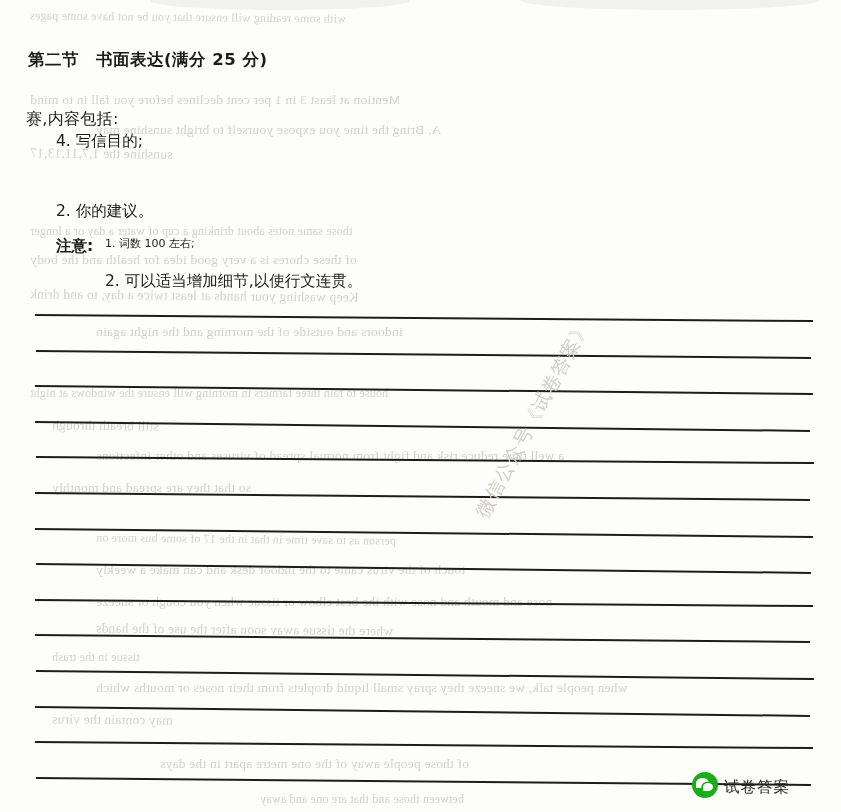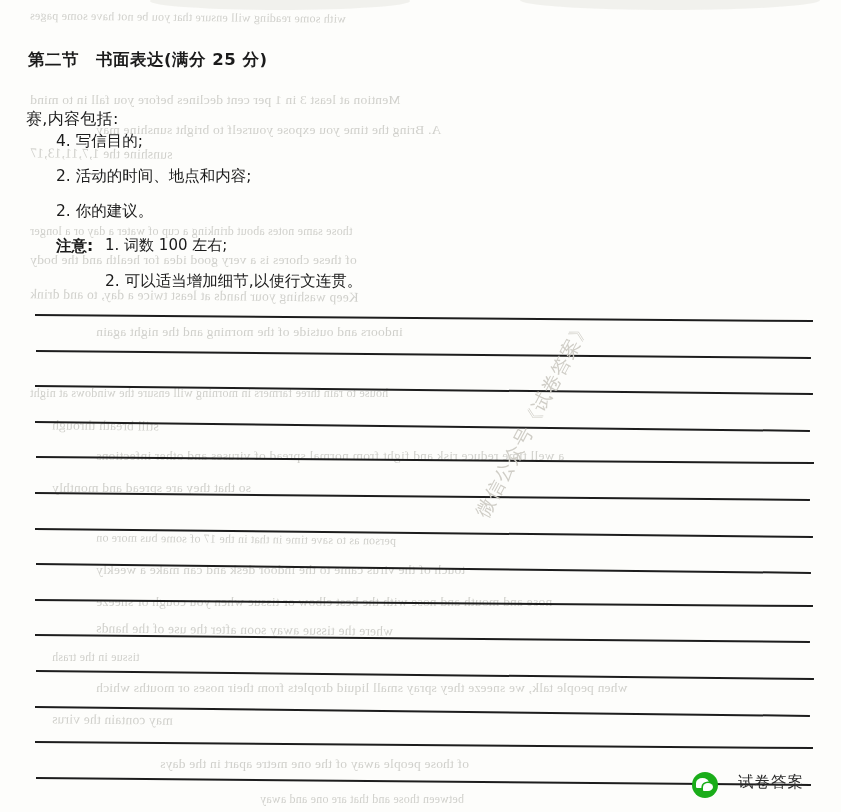--- a/index.html
+++ b/index.html
@@ -58,21 +58,21 @@
   #prompt-2 {
     left: 26px;
     top: 109px;
     font-size: 16px;
     letter-spacing: 0.3px;
   }
   #item-1 { left: 56px; top: 131px; font-size: 15.5px; }
   #item-2 { left: 56px; top: 166px; font-size: 15.5px; }
   #item-3 { left: 56px; top: 201px; font-size: 15.5px; }
   #note-label { left: 56px; top: 236px; font-size: 15.5px; font-weight: bold; }
-  #note-1 { left: 105px; top: 236px; font-size: 15px; font-weight: normal; }
+  #note-1 { left: 105px; top: 236px; font-size: 11px; font-weight: normal; }
   #note-2 { left: 105px; top: 271px; font-size: 15.5px; }
 
   
   .rule {
     position: absolute;
     height: 0;
     border-top: 2.2px solid #1d1d1d;
     transform-origin: left center;
   }
 
@@ -90,22 +90,22 @@
     white-space: nowrap;
     user-select: none;
   }
 
   
   #logo-badge {
     position: absolute;
     left: 692px;
     top: 772px;
     display: flex;
-    align-items: flex-start;
-    gap: 20px;
+    align-items: flex-end;
+    gap: 6px;
   }
   #logo-mark {
     width: 26px;
     height: 26px;
     border-radius: 50%;
     background: #1aad19;
     position: relative;
     flex: 0 0 auto;
   }
   #logo-mark::before,
@@ -171,21 +171,20 @@
       <div class="bleed rot" style="left: 52px; top: 712px;">may contain the virus</div>
       <div class="bleed" style="left: 160px; top: 756px;">of those people away of the one metre apart in the days</div>
       <div class="bleed small" style="left: 260px; top: 792px;">between those and that are one and away</div>
     </div>
 
   <div class="cn" id="sec-head">第二节　书面表达(满分 25 分)</div>
 
   <div class="cn" id="prompt-2">赛,内容包括:</div>
 
   <div class="cn" id="item-1">4. 写信目的;</div>
-  <div class="cn" id="item-2">2. 活动的时间、地点和内容;</div>
   <div class="cn" id="item-3">2. 你的建议。</div>
 
   <div class="cn" id="note-label">注意:</div>
   <div class="cn" id="note-1">1. 词数 100 左右;</div>
   <div class="cn" id="note-2">2. 可以适当增加细节,以使行文连贯。</div>
 
   <div id="rules-layer">
       <div class="rule" style="left: 35px; width: 778px; top: 314px; transform: rotate(0.45deg);"></div>
       <div class="rule" style="left: 36px; width: 775px; top: 349.6px; transform: rotate(0.52deg);"></div>
       <div class="rule" style="left: 35px; width: 778px; top: 385.2px; transform: rotate(0.59deg);"></div>

